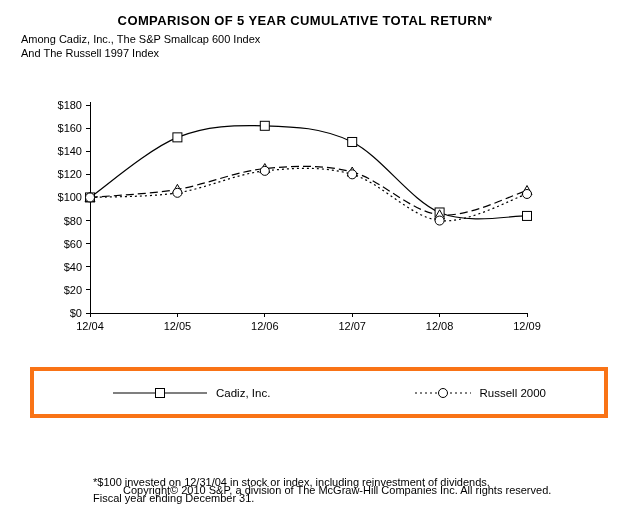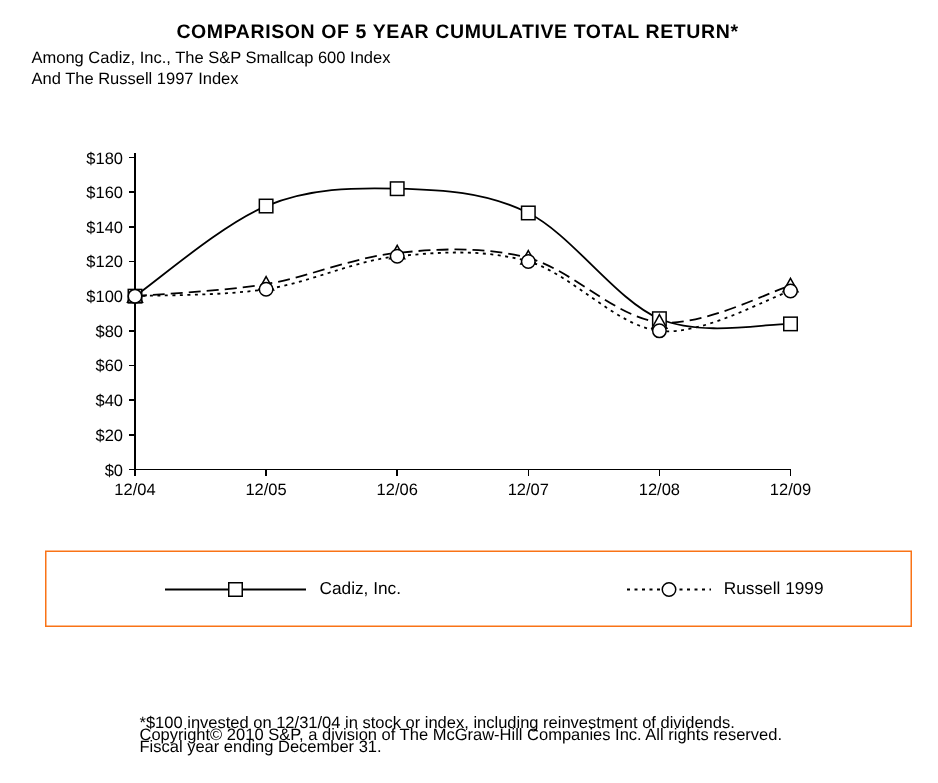--- a/index.html
+++ b/index.html
@@ -12,29 +12,29 @@
     font-size:13px;font-weight:bold;letter-spacing:0.4px;
   }
   .subtitle{
     position:absolute;left:0;width:503px;text-align:left;font-size:11px;margin-left:21px;
   }
   .subtitle.s1{top:33px;}
   .subtitle.s2{top:47px;}
   .chart-svg{position:absolute;top:88px;left:0;}
   .legend-box{
     position:absolute;top:367px;left:30px;width:578px;height:51px;
-    border:1px solid #f97316;display:flex;align-items:center;
+    border:4px solid #f97316;display:flex;align-items:center;
     justify-content:space-between;padding:0 58px 0 78px;box-sizing:border-box;
   }
   .legend-entry{display:flex;align-items:center;font-size:11.5px;}
   .legend-entry svg{margin-right:8px;display:block;}
   .footnote{position:absolute;left:93px;font-size:11px;}
   .fn1{top:434px;margin-top:42px;}
   .fn2{top:456px;margin-top:36px;}
-  .fn3{top:484px;}
+  .fn3{top:484px;margin-left:30px;}
 </style>
 </head>
 <body>
 
 <div class="title">COMPARISON OF 5 YEAR CUMULATIVE TOTAL RETURN*</div>
 <div class="subtitle s1">Among Cadiz, Inc., The S&amp;P Smallcap 600 Index</div>
 <div class="subtitle s2">And The Russell 1997 Index</div>
 
 <svg class="chart-svg" width="625" height="252" xmlns="http://www.w3.org/2000/svg">
     <line x1="90" y1="14" x2="90" y2="225" stroke="#000000" stroke-width="1" shape-rendering="crispEdges"></line>
@@ -100,19 +100,19 @@
         <line x1="1" y1="7" x2="95" y2="7" stroke="#000000" stroke-width="1.2"></line>
         <rect x="43.5" y="2.5" width="9" height="9" fill="#ffffff" stroke="#000000" stroke-width="1"></rect>
       </svg>
     <span>Cadiz, Inc.</span>
   </div>
   <div class="legend-entry">
     <svg width="58" height="14">
         <line x1="1" y1="7" x2="57" y2="7" stroke="#000000" stroke-width="1.2" stroke-dasharray="2,3"></line>
         <circle cx="29" cy="7" r="4.5" fill="#ffffff" stroke="#000000" stroke-width="1"></circle>
       </svg>
-    <span>Russell 1999</span>
+    <span>Russell 2000</span>
   </div>
 </div>
 
 <div class="footnote fn1">*$100 invested on 12/31/04 in stock or index, including reinvestment of dividends.</div>
 <div class="footnote fn2">Fiscal year ending December 31.</div>
 <div class="footnote fn3">Copyright© 2010 S&amp;P, a division of The McGraw-Hill Companies Inc. All rights reserved.</div>
 
 </body></html>

